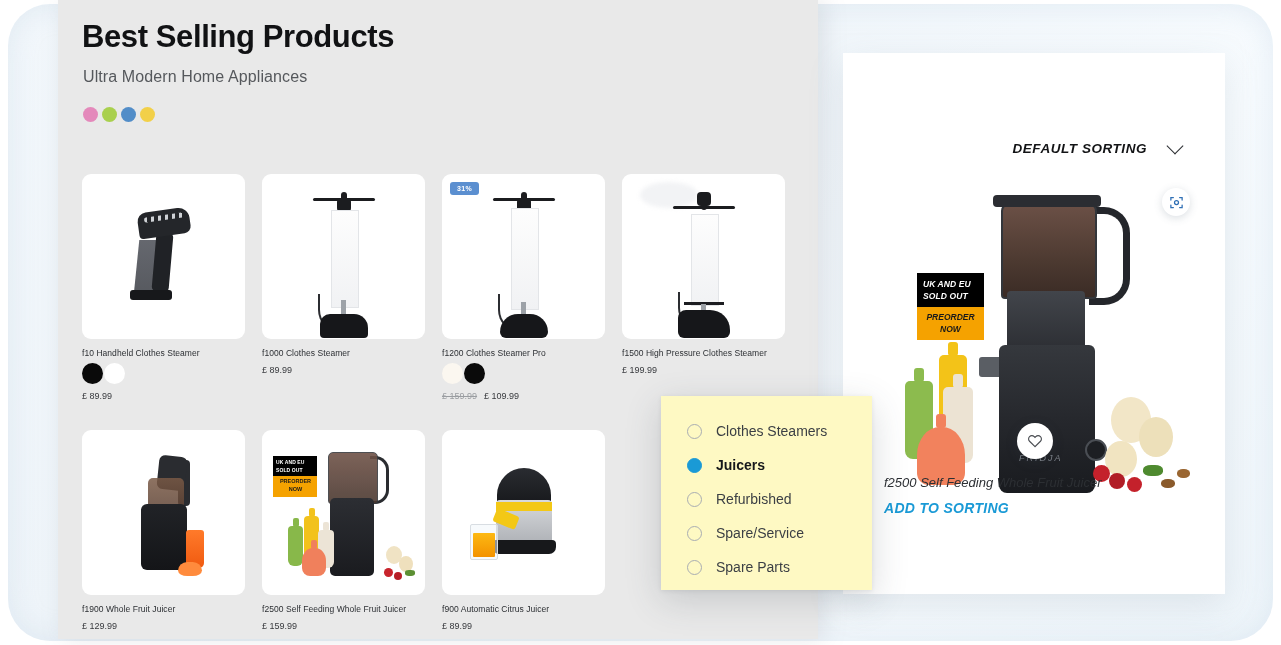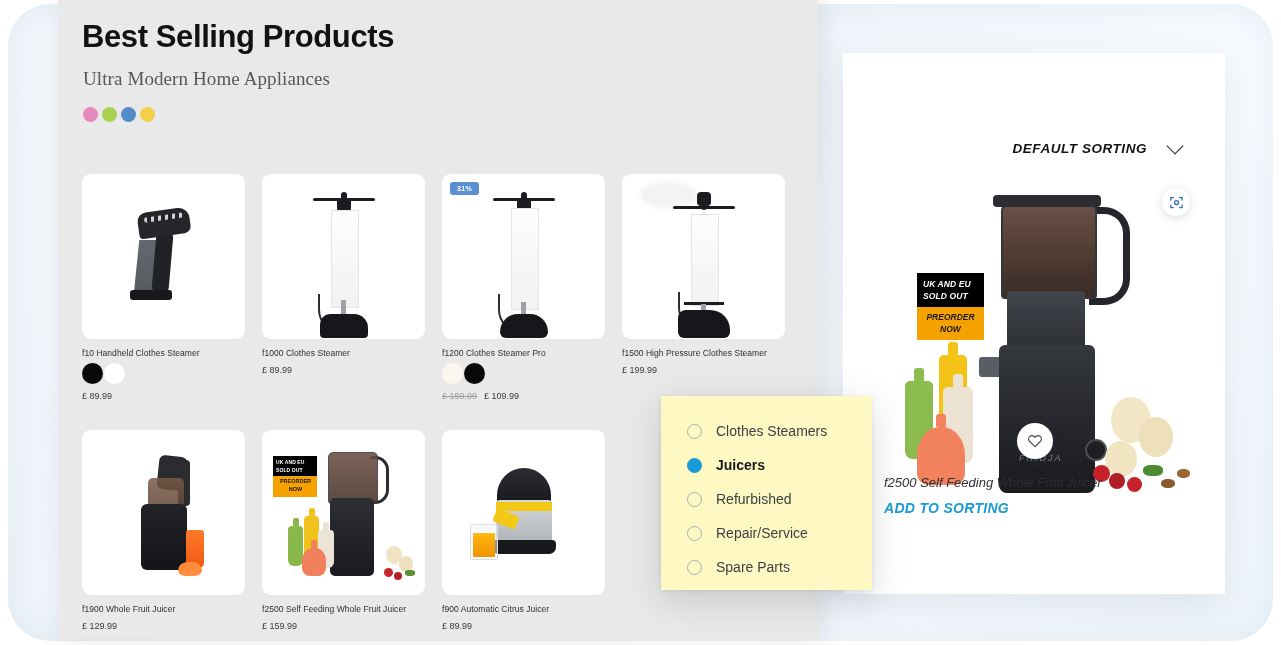--- a/index.html
+++ b/index.html
@@ -56,24 +56,23 @@
     top: 19px;
     font-size: 31px;
     font-weight: 700;
     letter-spacing: -0.4px;
     color: #111214;
   }
   .page-subtitle {
     position: absolute;
     left: 1px;
     top: 68px;
-    font-size: 19px;
+    font-size: 16px;
     color: #55585c;
     letter-spacing: 0.1px;
-    font-family: Liberation Serif, serif;
   }
 
   .dots-row {
     position: absolute;
     left: 1px;
     top: 107px;
     display: flex;
     gap: 4px;
   }
   .dot {
@@ -611,21 +610,21 @@
       <div class="filter-item active">
         <span class="radio"></span>
         <span class="filter-label">Juicers</span>
       </div>
       <div class="filter-item">
         <span class="radio"></span>
         <span class="filter-label">Refurbished</span>
       </div>
       <div class="filter-item">
         <span class="radio"></span>
-        <span class="filter-label">Repair/Service</span>
+        <span class="filter-label">Spare/Service</span>
       </div>
       <div class="filter-item">
         <span class="radio"></span>
         <span class="filter-label">Spare Parts</span>
       </div>
     </div>
   </div>
 
   <div class="right-card">
 

